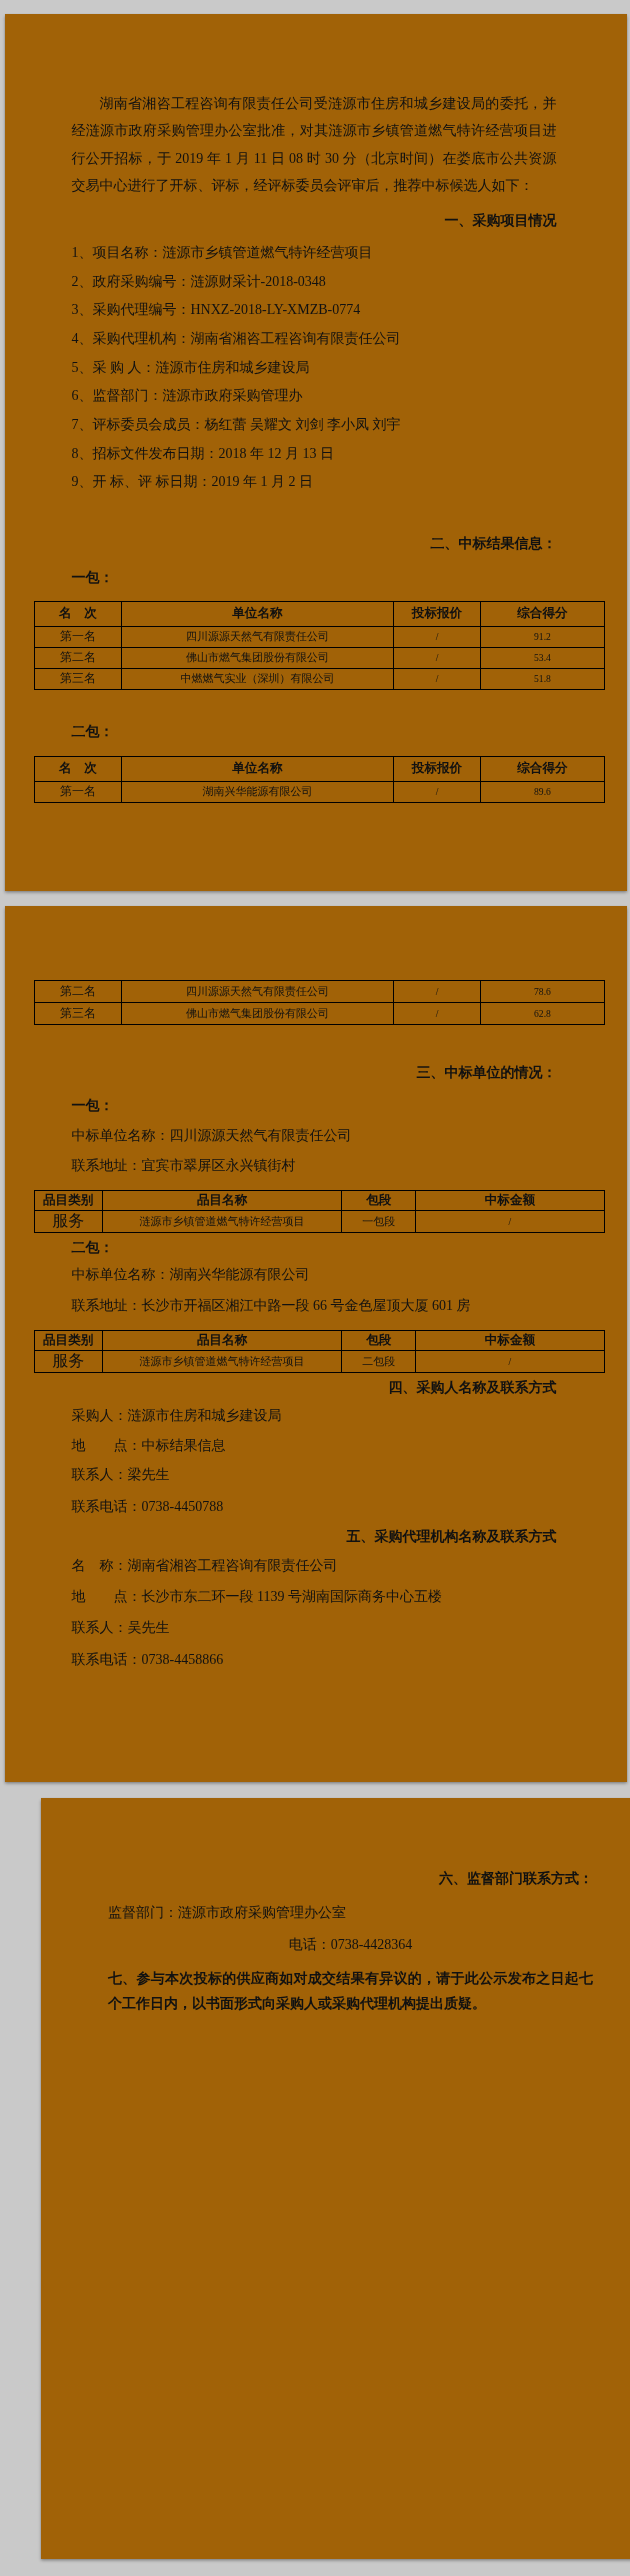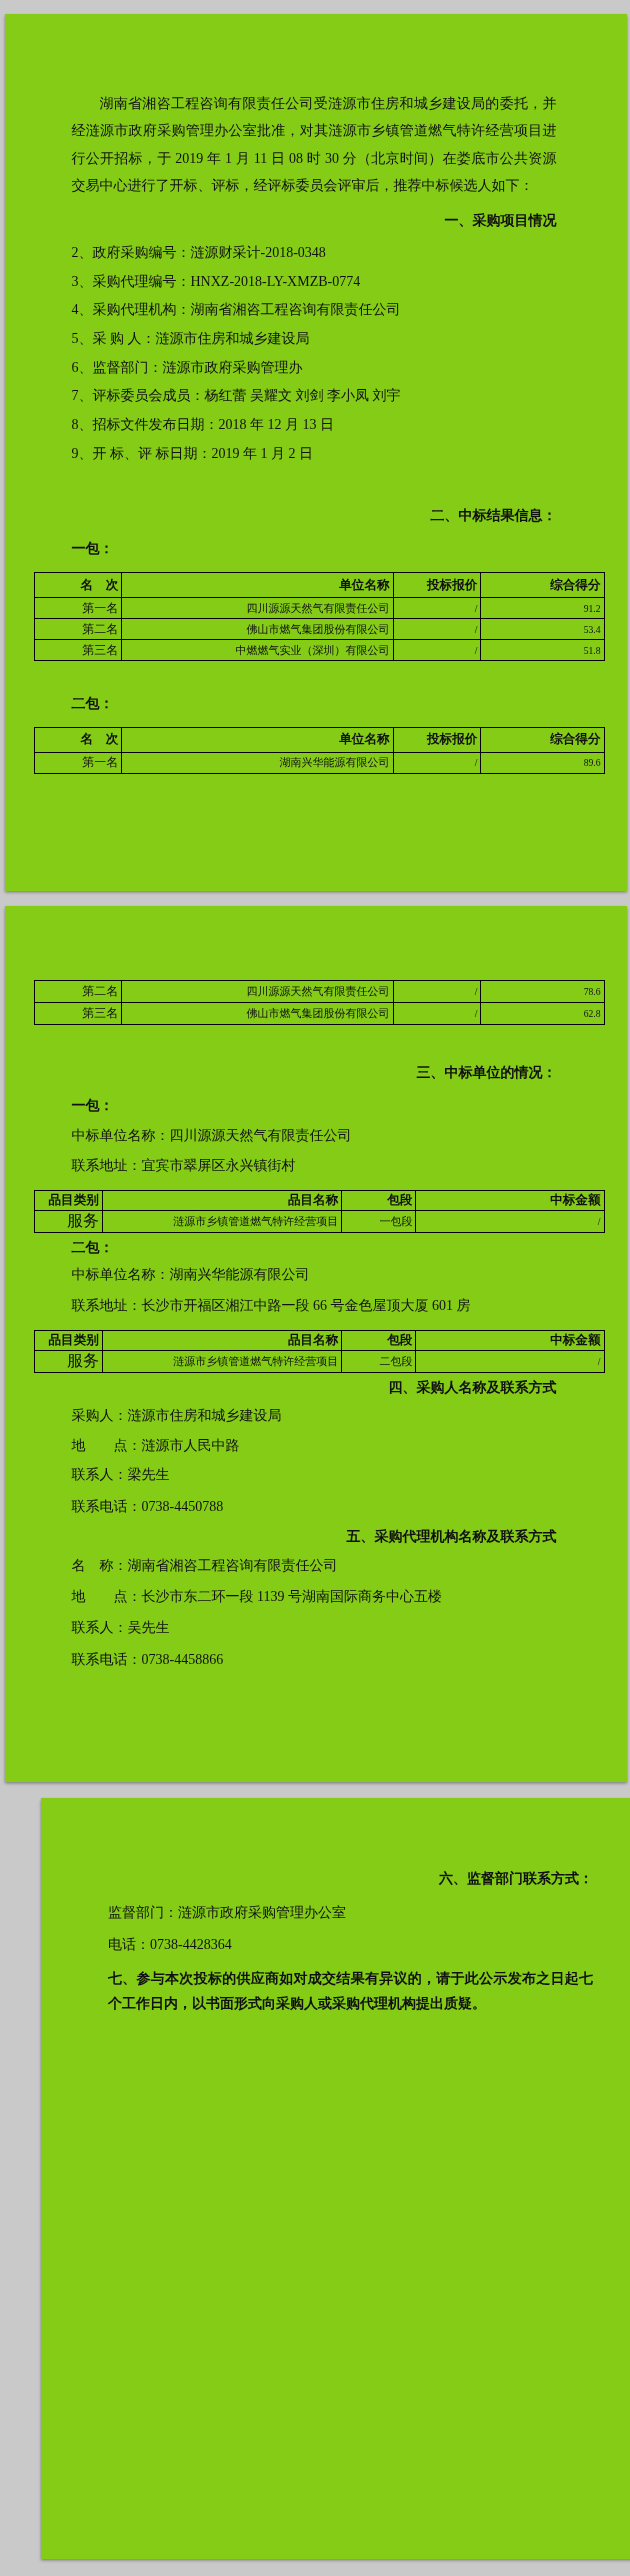--- a/index.html
+++ b/index.html
@@ -7,21 +7,21 @@
     width: 630px;
     background: #c9c9c9;
     font-family: "Liberation Serif", "DejaVu Serif", serif;
     color: #111;
   }
   body { height: 2576px; overflow: hidden; }
 
   .page {
     width: 622px;
     margin-left: 4.5px;
-    background: #84cc16;
+    background: #a16207;
     overflow: hidden;
     box-shadow: 0 1.5px 3px rgba(0,0,0,0.35), 0 0 0.7px rgba(0,0,0,0.25);
     box-sizing: border-box;
   }
   .page-1 { margin-top: 14px; height: 877px; padding-top: 76px; }
   .page-2 { margin-top: 15px; height: 876px; }
   .page-3 { margin-top: 16.3px; height: 761px; padding-top: 66px; margin-left: 41px; }
 
   p { margin: 0; }
 
@@ -56,21 +56,21 @@
 
   table {
     border-collapse: collapse;
     table-layout: fixed;
     width: 571px;
     margin-left: 29px;
     border: 1.5px solid #000;
   }
   th, td {
     border: 0.7px solid #000;
-    text-align: right;
+    text-align: center;
     vertical-align: middle;
     padding: 0 3px;
     overflow: hidden;
     white-space: nowrap;
   }
   th {
     font-family: "Liberation Sans", "DejaVu Sans", sans-serif;
     font-weight: bold;
     font-size: 12.6px;
   }
@@ -110,40 +110,41 @@
   .m-pt2    { margin-top: 9.6px; }
   .m-h4     { margin-top: 0; }
   .m-l2     { margin-top: 1.5px; }
   .m-l5     { margin-top: 3.7px; }
   .m-h5     { margin-top: 1.5px; }
   .m-l10    { margin-top: 2px; }
   .m-l4     { margin-top: 3px; }
 
   .m-s6l1 { margin-top: 6.7px; }
   .m-s6l2 { margin-top: 3.7px; }
-  .m-s6l3 { margin-top: 4.5px; }
+  .m-s6l3 { margin-top: 4.5px; text-align: center; }
   .bold-para {
     font-family: "Liberation Sans", "DejaVu Sans", sans-serif;
     font-weight: bold;
     font-size: 14px;
     line-height: 24.5px;
     margin: 6.7px 70px 0 67px;
     text-align: justify;
   }
 </style>
 </head>
 <body>
 
 <div class="page page-1">
 
   <p class="body-text intro">湖南省湘咨工程咨询有限责任公司受涟源市住房和城乡建设局的委托，并经涟源市政府采购管理办公室批准，对其涟源市乡镇管道燃气特许经营项目进行公开招标，于 2019 年 1 月 11 日 08 时 30 分（北京时间）在娄底市公共资源交易中心进行了开标、评标，经评标委员会评审后，推荐中标候选人如下：</p>
 
   <p class="heading m-h1">一、采购项目情况</p>
 
   <div class="m-items">
+    <p class="body-text item">1、项目名称：涟源市乡镇管道燃气特许经营项目</p>
     <p class="body-text item">2、政府采购编号：涟源财采计-2018-0348</p>
     <p class="body-text item">3、采购代理编号：HNXZ-2018-LY-XMZB-0774</p>
     <p class="body-text item">4、采购代理机构：湖南省湘咨工程咨询有限责任公司</p>
     <p class="body-text item">5、采 购 人：涟源市住房和城乡建设局</p>
     <p class="body-text item">6、监督部门：涟源市政府采购管理办</p>
     <p class="body-text item">7、评标委员会成员：杨红蕾 吴耀文 刘剑 李小凤 刘宇</p>
     <p class="body-text item">8、招标文件发布日期：2018 年 12 月 13 日</p>
     <p class="body-text item">9、开 标、评 标日期：2019 年 1 月 2 日</p>
   </div>
 
@@ -289,21 +290,21 @@
       <td class="c-cat">服务</td>
       <td class="c-name">涟源市乡镇管道燃气特许经营项目</td>
       <td class="c-lot">二包段</td>
       <td class="c-num">/</td>
     </tr>
   </tbody>
     </table>
 
   <p class="heading m-h4">四、采购人名称及联系方式</p>
   <p class="body-text m-l2">采购人：涟源市住房和城乡建设局</p>
-  <p class="body-text m-l2">地　　点：涟源市人民中路</p>
+  <p class="body-text m-l2">地　　点：中标结果信息</p>
   <p class="body-text m-l2">联系人：梁先生</p>
   <p class="body-text m-l5">联系电话：0738-4450788</p>
 
   <p class="heading m-h5">五、采购代理机构名称及联系方式</p>
   <p class="body-text m-l10">名　称：湖南省湘咨工程咨询有限责任公司</p>
   <p class="body-text m-l4">地　　点：长沙市东二环一段 1139 号湖南国际商务中心五楼</p>
   <p class="body-text m-l4">联系人：吴先生</p>
   <p class="body-text m-l5">联系电话：0738-4458866</p>
 
 </div>

